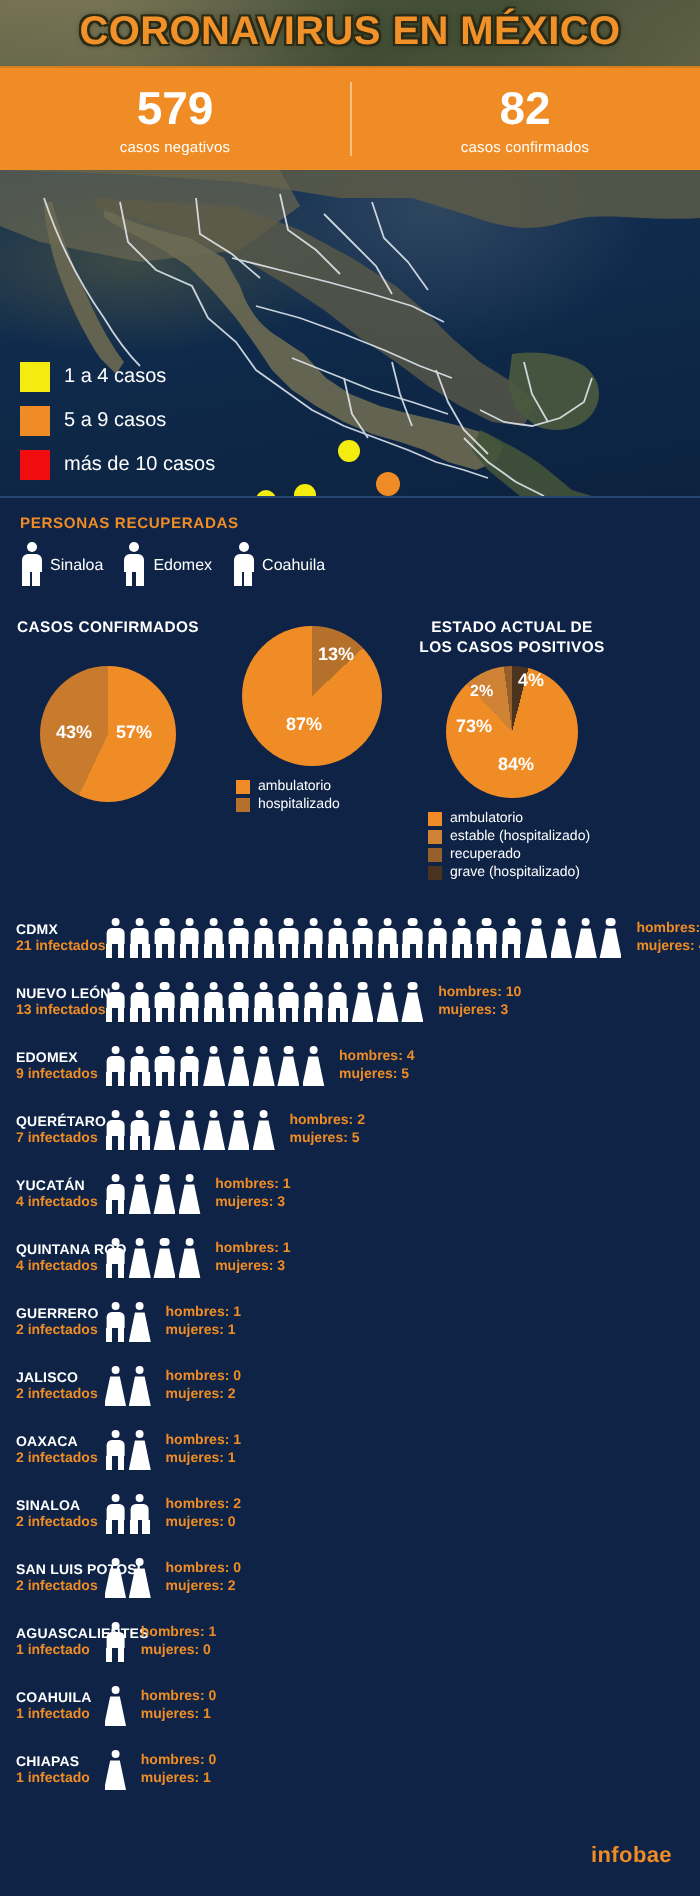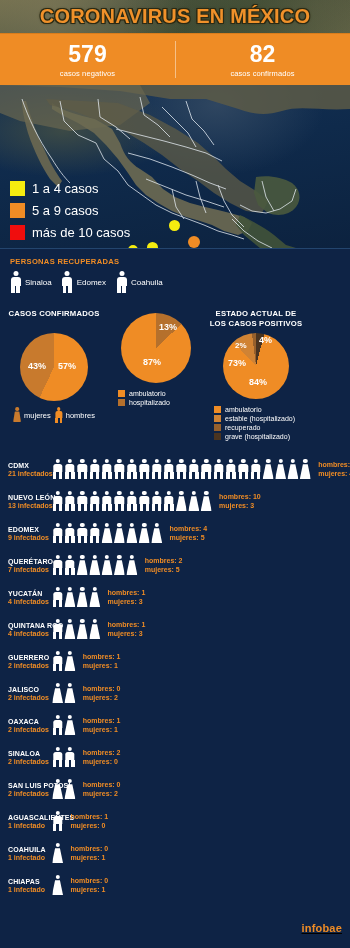--- a/index.html
+++ b/index.html
@@ -59,21 +59,21 @@
     background:
       radial-gradient(ellipse at 62% 12%, #2f4660 0%, transparent 35%),
       radial-gradient(ellipse at 18% 28%, #3c4a46 0%, transparent 28%),
       linear-gradient(170deg,#133154 0%,#0f2a4b 45%,#0c223f 100%);
   }
   .legend {
     position:absolute; left:10px; top:96px; z-index:6;
   }
   .legend-row { display:flex; align-items:center; margin-bottom:7px; }
   .legend-swatch { width:15px; height:15px; margin-right:7px; display:block; }
-  .legend-text { color:#fff; font-size:13px; }
+  .legend-text { color:#fff; font-size:10px; }
 
   
   .dot { position:absolute; border-radius:50%; z-index:5; }
 
   
   .recovered {
     position: relative; padding: 8px 0 6px 10px; background:#0e2345;
     border-top: 1px solid #23456e;
   }
   .recovered-title { color:#ef8c25; font-size:7.6px; font-weight:bold; letter-spacing:.3px; margin-bottom:5px;}
@@ -129,21 +129,21 @@
   .bd div { color:#ef8c25; font-size:7px; font-weight:bold; line-height:9px; white-space:nowrap;}
 
   
   .person { position:relative; display:inline-block; }
   .person .head { position:absolute; left:50%; top:0; transform:translateX(-50%);
     border-radius:50%; background:currentColor; }
   .person .body { position:absolute; left:50%; transform:translateX(-50%); background:currentColor; }
   .person .legL, .person .legR { position:absolute; background:currentColor; }
 
   
-  .footer { position:absolute; right:8px; bottom:12px;text-decoration:underline; }
+  .footer { position:absolute; right:14px; bottom:12px; }
   .footer span { color:#ef8c25; font-size:11px; font-weight:bold; letter-spacing:.2px;}
 </style>
 </head>
 <body>
 
 <div id="page">
 
   <div class="header">
     <div class="header-title">CORONAVIRUS EN MÉXICO</div>
   </div>
@@ -262,38 +262,20 @@
   </div>
 
   <div class="charts">
 
     <div class="chart-col col-1">
       <div class="chart-title">CASOS CONFIRMADOS</div>
       <div class="pie" style="width:68px;height:68px;background:conic-gradient(from 0deg,#ef8c25 0 57%, #c87a2d 57% 100%);">
         <span class="pie-label" style="left:38px;top:28px;">57%</span>
         <span class="pie-label" style="left:8px;top:28px;">43%</span>
       </div>
-      <div class="gender-legend">
-        <span class="gl-item">
-          <span class="person" style="color:#c87a2d;width:8px;height:16px;">
-            <span class="head" style="width:3.6px;height:3.6px;"></span>
-            <span class="body" style="top:4.4px;width:8px;height:11px;border-radius:3px 3px 1px 1px;clip-path:polygon(22% 0,78% 0,100% 100%,0 100%);"></span>
-          </span>
-          <span class="gl-txt">mujeres</span>
-        </span>
-        <span class="gl-item">
-          <span class="person" style="color:#ef8c25;width:8px;height:16px;">
-            <span class="head" style="width:3.6px;height:3.6px;"></span>
-            <span class="body" style="top:4.4px;width:7.2px;height:6.6px;border-radius:2px 2px 0 0;"></span>
-            <span class="legL" style="left:0.6px;top:10.5px;width:2.6px;height:5.5px;"></span>
-            <span class="legR" style="right:0.6px;top:10.5px;width:2.6px;height:5.5px;"></span>
-          </span>
-          <span class="gl-txt">hombres</span>
-        </span>
-      </div>
     </div>
 
     <div class="chart-col col-2">
       <div class="pie" style="width:70px;height:70px;background:conic-gradient(from 0deg,#b5702c 0 13%, #ef8c25 13% 100%);">
         <span class="pie-label" style="left:38px;top:9px;">13%</span>
         <span class="pie-label" style="left:22px;top:44px;">87%</span>
       </div>
       <div class="pie-legend" style="padding-left:14px;">
         <div class="plrow">
           <span class="plsw" style="background:#ef8c25"></span>

